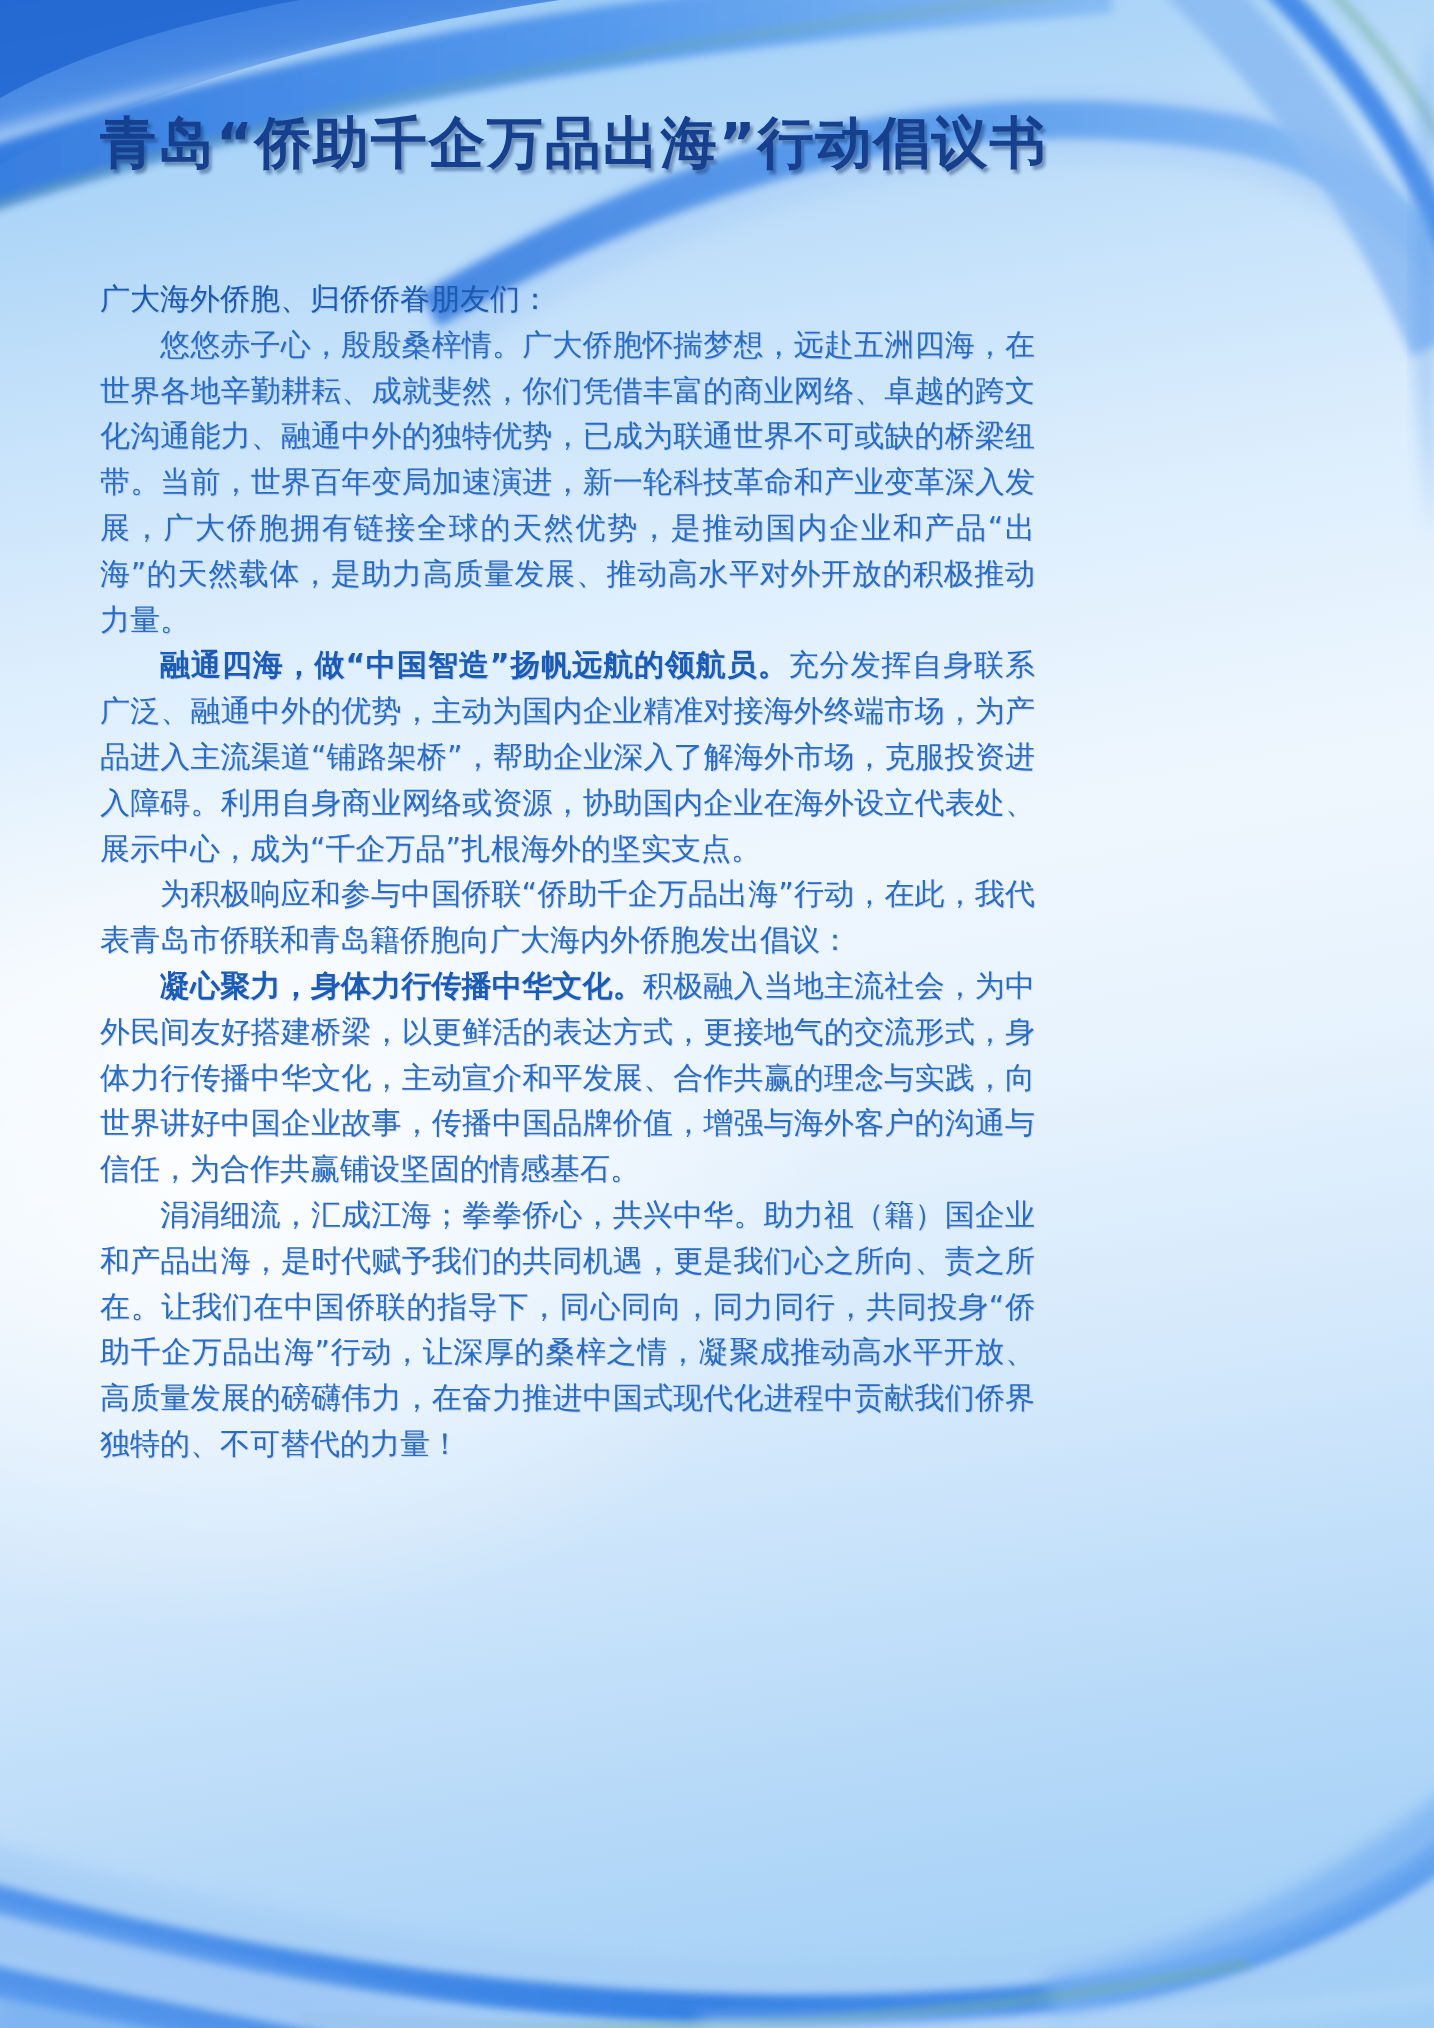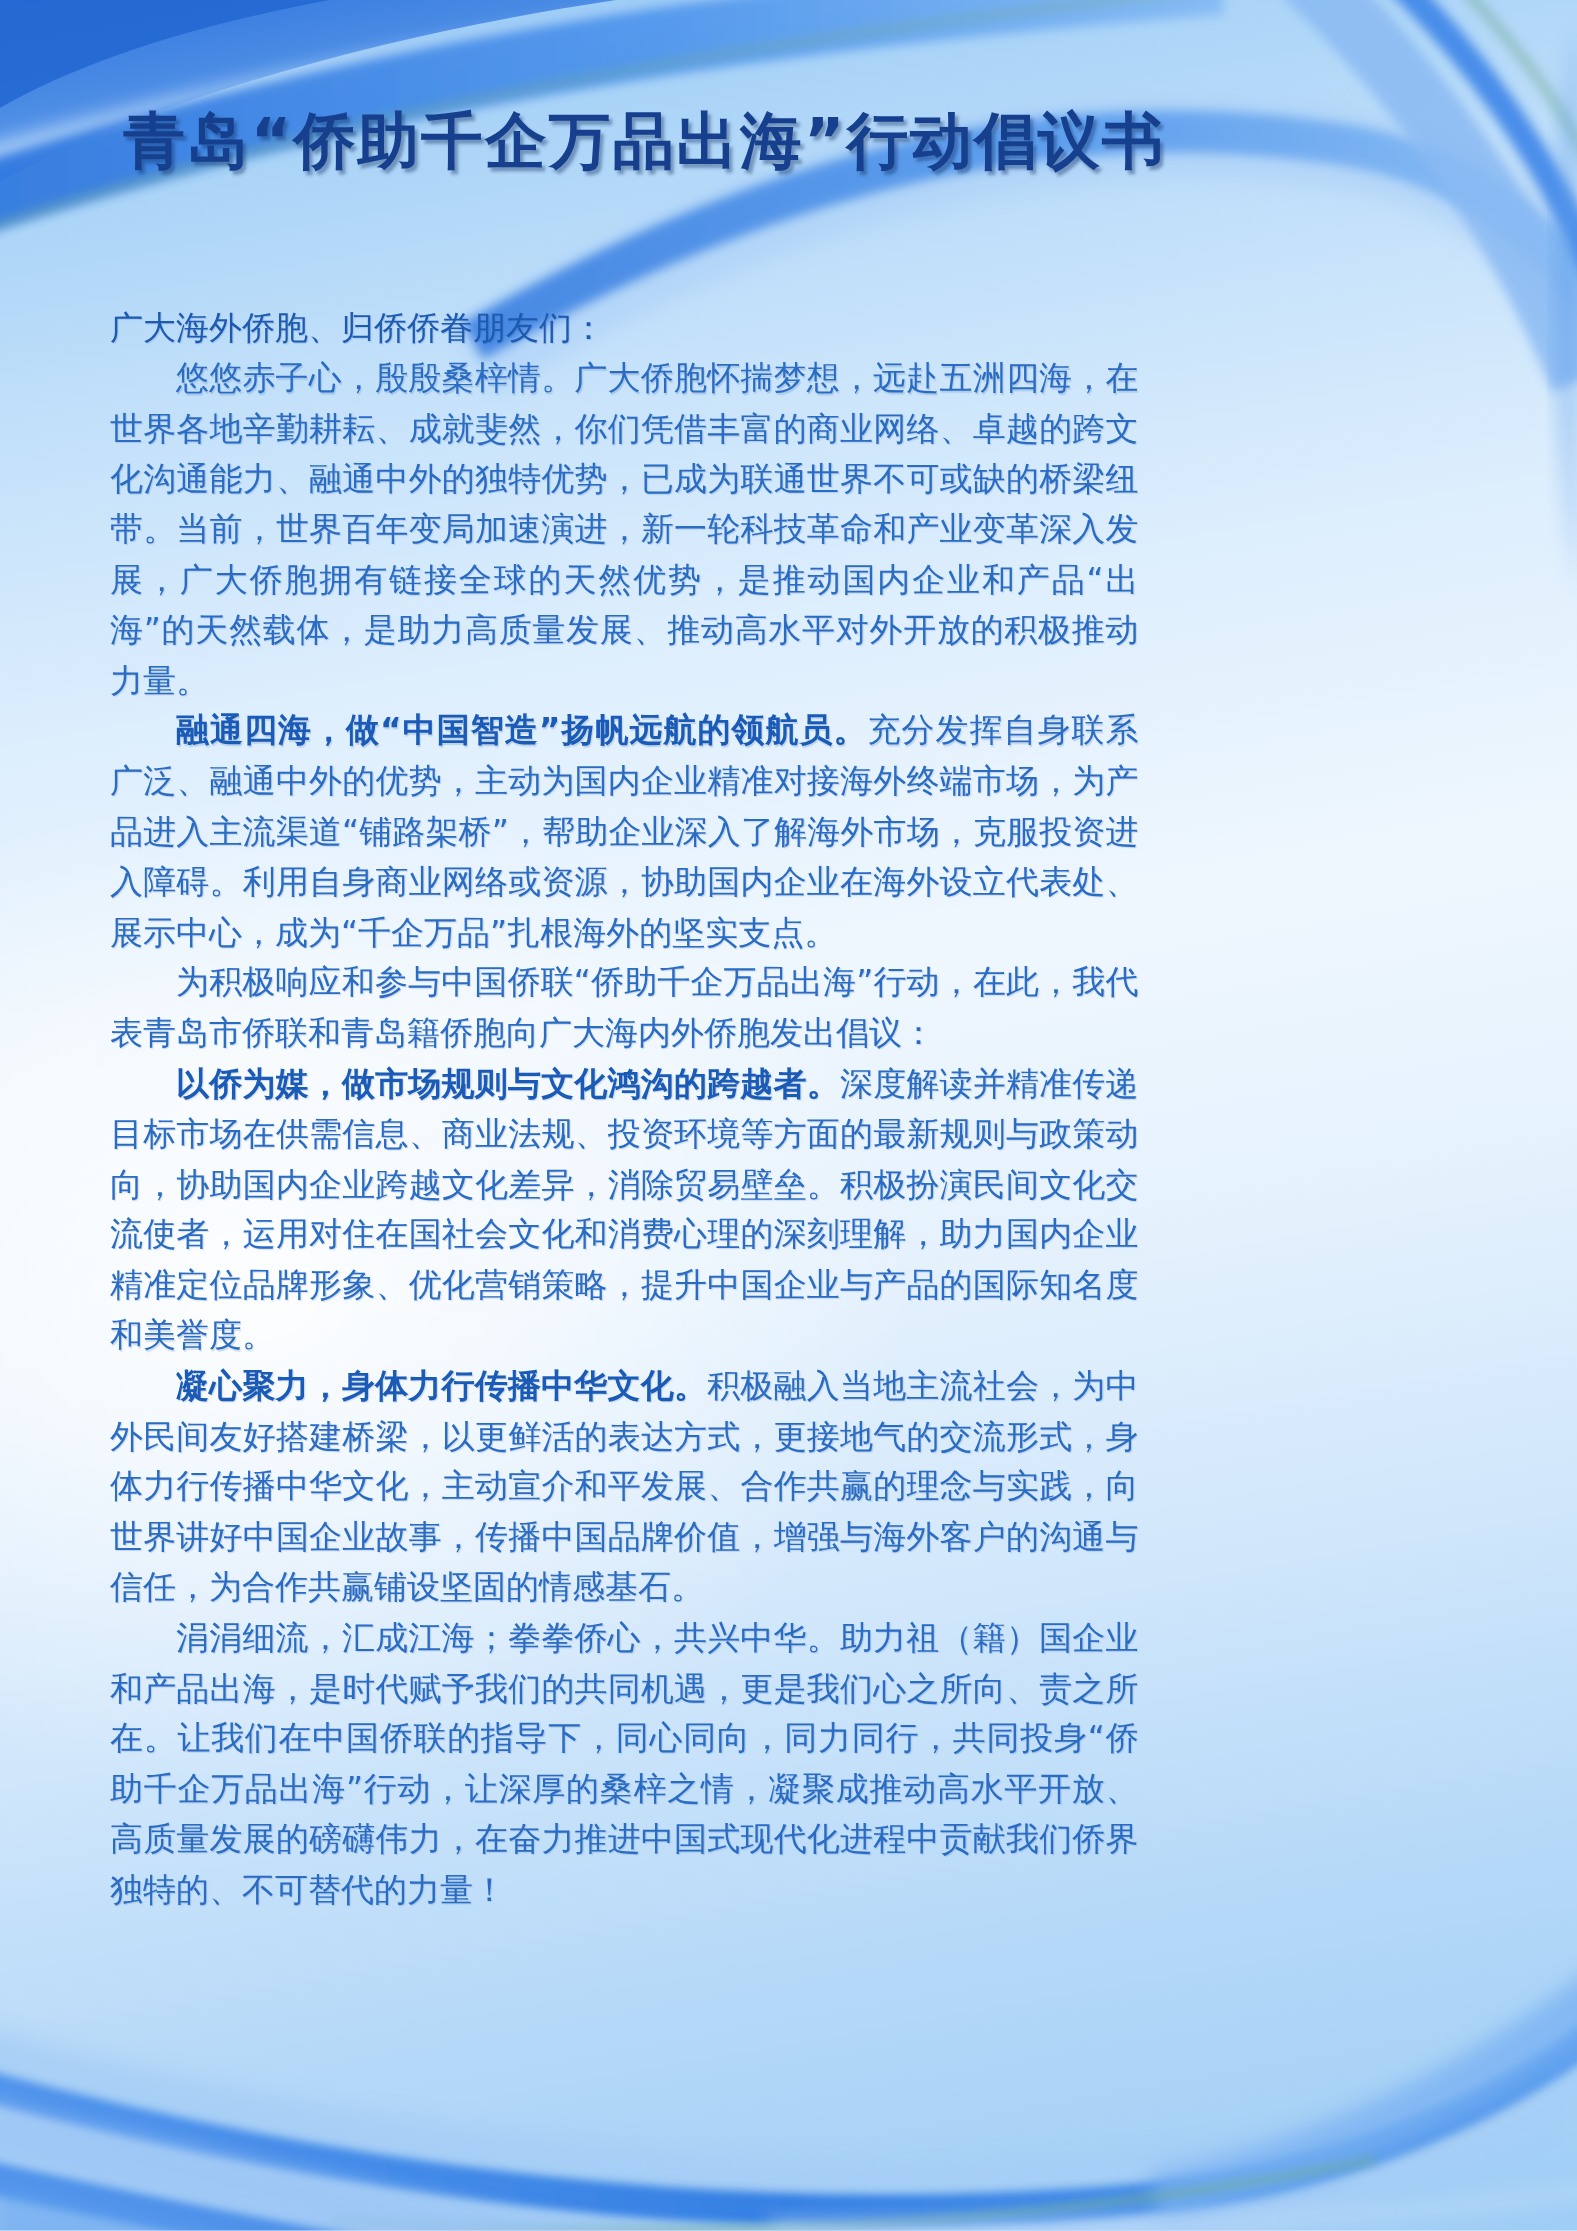--- a/index.html
+++ b/index.html
@@ -33,32 +33,31 @@
   .waves {
     position: absolute;
     left: 0;
     pointer-events: none;
   }
   .waves.top { top: 0; }
   .waves.bottom { bottom: 0; }
 
   .title {
     position: absolute;
-    top: 92px;
+    top: 106px;
     left: 100px;
     width: 935px;
     text-align: left;
     font-size: 56px;
     line-height: 74px;
     font-weight: 900;
     letter-spacing: 2px;
     color: #163f8e;
     text-shadow: 3px 4px 3px rgba(13, 42, 96, 0.40);
     white-space: nowrap;
-    margin-left: 12px;
   }
   .content {
     position: absolute;
     top: 276px;
     left: 100px;
     width: 935px;
     font-size: 30px;
     line-height: 45.8px;
     color: #2a6cc4;
     text-align: justify;
@@ -142,21 +141,20 @@
 
   <div class="content">
     <p class="salutation">广大海外侨胞、归侨侨眷朋友们：</p>
 
     <p class="para"><span class="lead"></span><span>悠悠赤子心，殷殷桑梓情。广大侨胞怀揣梦想，远赴五洲四海，在世界各地辛勤耕耘、成就斐然，你们凭借丰富的商业网络、卓越的跨文化沟通能力、融通中外的独特优势，已成为联通世界不可或缺的桥梁纽带。当前，世界百年变局加速演进，新一轮科技革命和产业变革深入发展，广大侨胞拥有链接全球的天然优势，是推动国内企业和产品“出海”的天然载体，是助力高质量发展、推动高水平对外开放的积极推动力量。</span></p>
 
     <p class="para"><span class="lead">融通四海，做“中国智造”扬帆远航的领航员。</span><span>充分发挥自身联系广泛、融通中外的优势，主动为国内企业精准对接海外终端市场，为产品进入主流渠道“铺路架桥”，帮助企业深入了解海外市场，克服投资进入障碍。利用自身商业网络或资源，协助国内企业在海外设立代表处、展示中心，成为“千企万品”扎根海外的坚实支点。</span></p>
 
     <p class="para"><span class="lead"></span><span>为积极响应和参与中国侨联“侨助千企万品出海”行动，在此，我代表青岛市侨联和青岛籍侨胞向广大海内外侨胞发出倡议：</span></p>
 
-    <p class="para"><span class="lead">以侨为媒，做市场规则与文化鸿沟的跨越者。</span><span>深度解读并精准传递目标市场在供需信息、商业法规、投资环境等方面的最新规则与政策动向，协助国内企业跨越文化差异，消除贸易壁垒。积极扮演民间文化交流使者，运用对住在国社会文化和消费心理的深刻理解，助力国内企业精准定位品牌形象、优化营销策略，提升中国企业与产品的国际知名度和美誉度。</span></p>
 
 
     <p class="para"><span class="lead">凝心聚力，身体力行传播中华文化。</span><span>积极融入当地主流社会，为中外民间友好搭建桥梁，以更鲜活的表达方式，更接地气的交流形式，身体力行传播中华文化，主动宣介和平发展、合作共赢的理念与实践，向世界讲好中国企业故事，传播中国品牌价值，增强与海外客户的沟通与信任，为合作共赢铺设坚固的情感基石。</span></p>
 
     <p class="para"><span class="lead"></span><span>涓涓细流，汇成江海；拳拳侨心，共兴中华。助力祖（籍）国企业和产品出海，是时代赋予我们的共同机遇，更是我们心之所向、责之所在。让我们在中国侨联的指导下，同心同向，同力同行，共同投身“侨助千企万品出海”行动，让深厚的桑梓之情，凝聚成推动高水平开放、高质量发展的磅礴伟力，在奋力推进中国式现代化进程中贡献我们侨界独特的、不可替代的力量！</span></p>
   </div>
 
 </div>
 
 </body></html>

